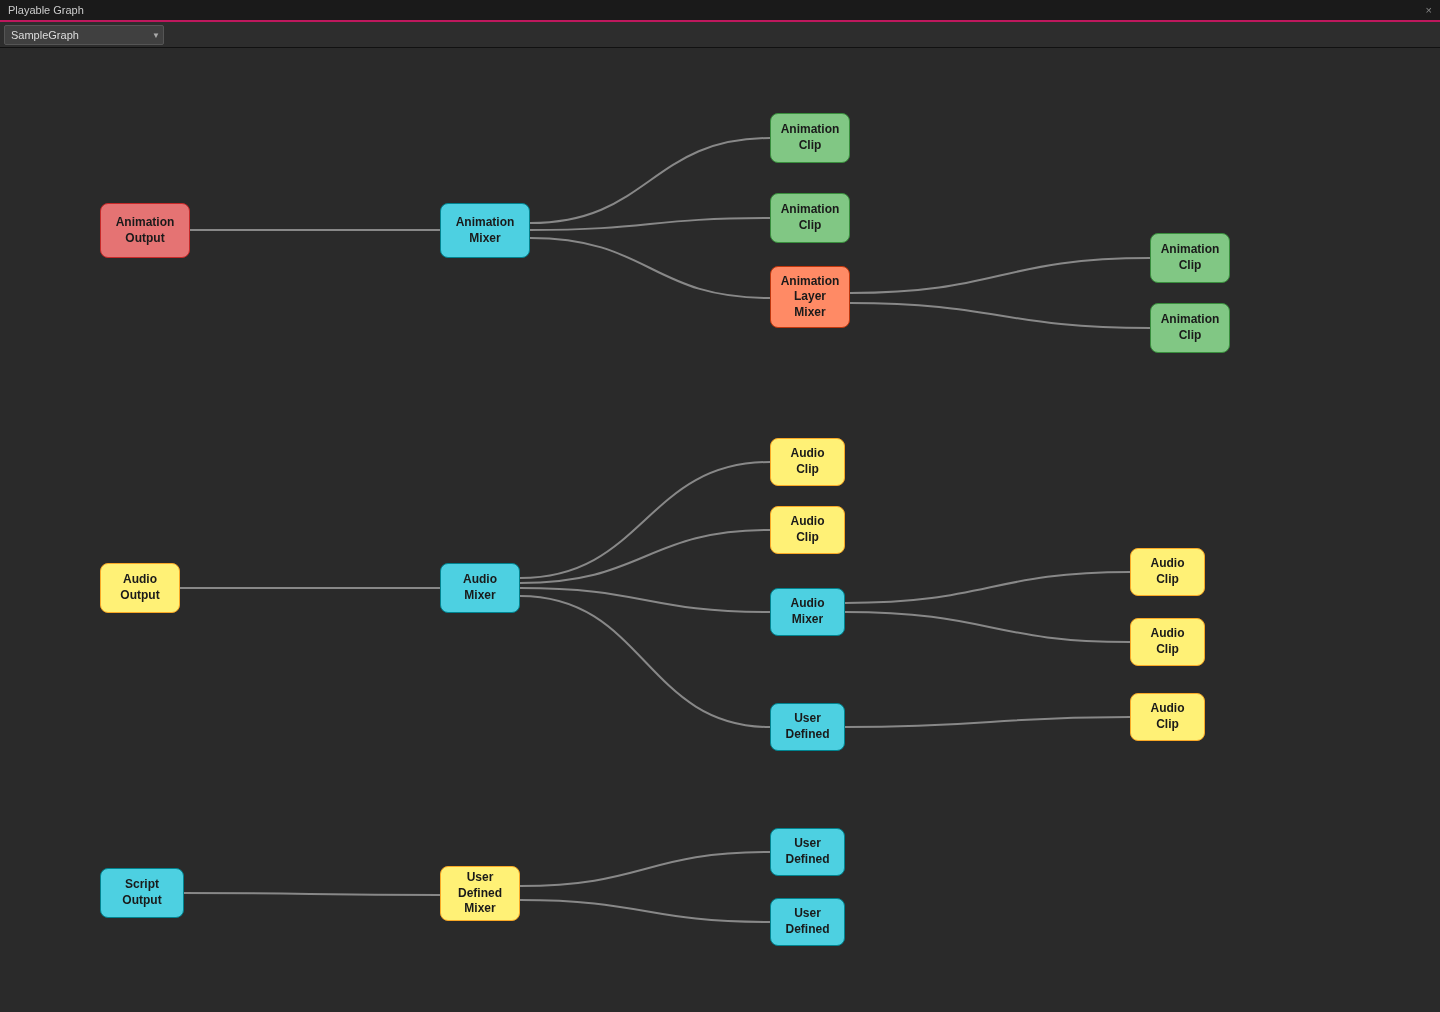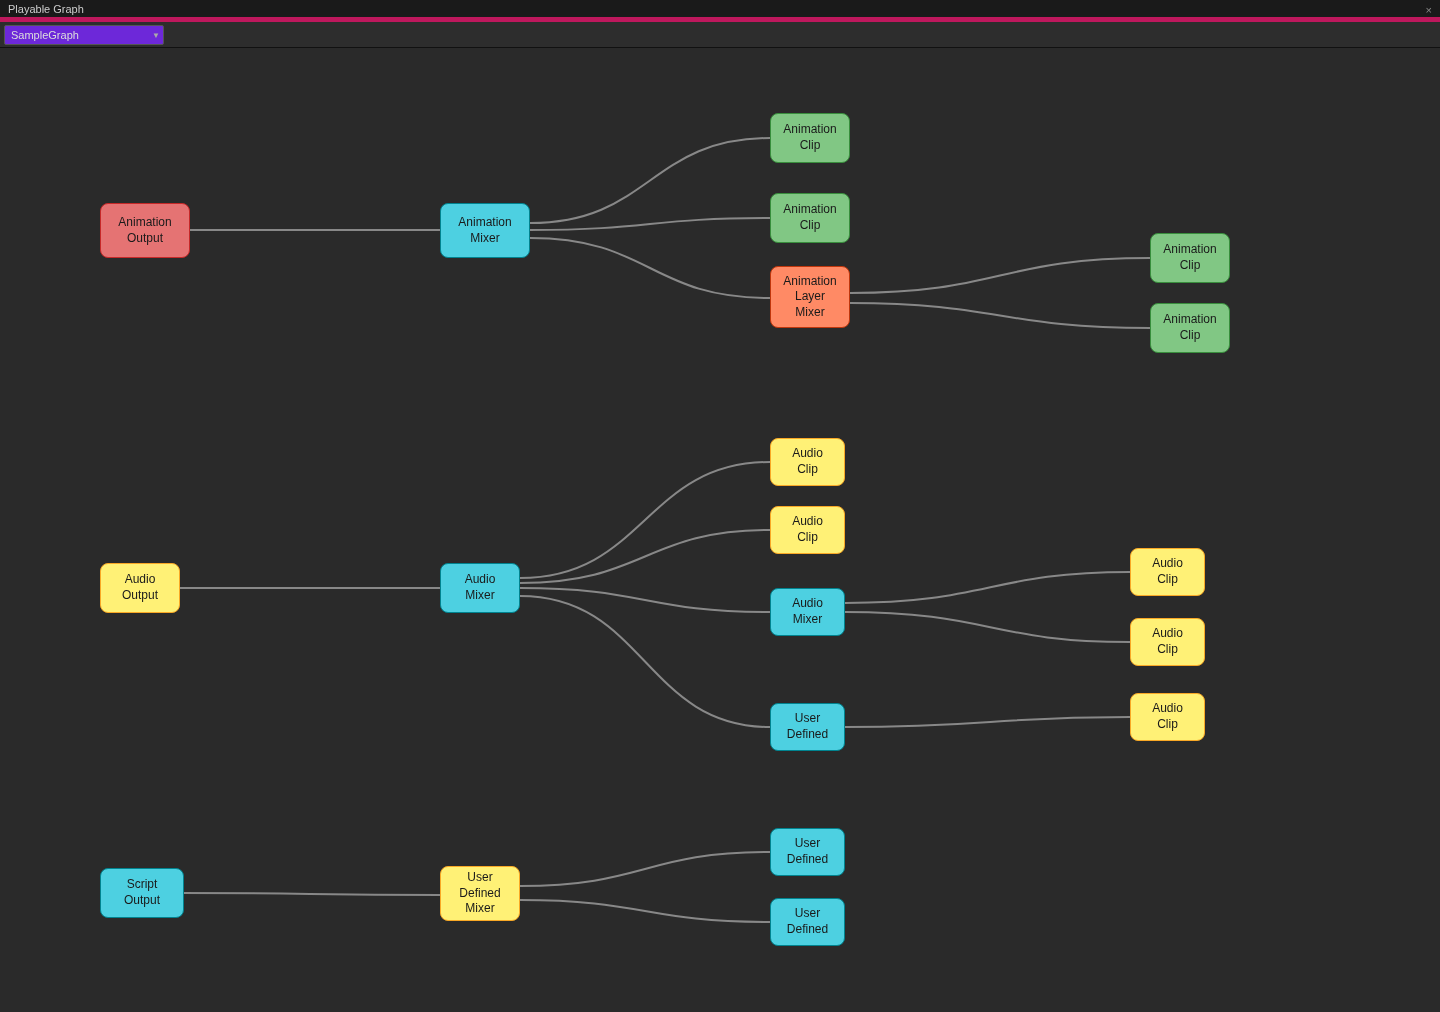--- a/index.html
+++ b/index.html
@@ -10,21 +10,21 @@
       height: 1012px;
       overflow: hidden;
       position: relative;
     }
     .title-bar {
       background: #1a1a1a;
       height: 22px;
       display: flex;
       align-items: center;
       padding: 0 8px;
-      border-bottom: 5px solid #be185d;
+      border-bottom: 2px solid #be185d;
     }
     .title-text {
       color: #ccc;
       font-size: 11px;
     }
     .close-btn {
       position: absolute;
       right: 8px;
       top: 4px;
       color: #888;
@@ -33,21 +33,21 @@
     }
     .toolbar {
       background: #2d2d2d;
       height: 26px;
       display: flex;
       align-items: center;
       padding: 0 4px;
       border-bottom: 1px solid #111;
     }
     .dropdown {
-      background: #6d28d9;
+      background: #404040;
       border: 1px solid #555;
       color: #ddd;
       font-size: 11px;
       padding: 2px 20px 2px 6px;
       height: 20px;
       border-radius: 2px;
       width: 160px;
       appearance: none;
       position: relative;
     }
@@ -79,21 +79,21 @@
       pointer-events: none;
     }
     .node {
       position: absolute;
       border-radius: 8px;
       display: flex;
       align-items: center;
       justify-content: center;
       text-align: center;
       font-size: 12px;
-      font-weight: normal;
+      font-weight: bold;
       color: #1a1a1a;
       cursor: pointer;
       user-select: none;
       line-height: 1.3;
       padding: 16px;
     }
     .node-red { background: #e57373; border: 1px solid #c62828; }
     .node-cyan { background: #4dd0e1; border: 1px solid #00838f; }
     .node-green { background: #81c784; border: 1px solid #388e3c; }
     .node-orange { background: #ff8a65; border: 1px solid #bf360c; }

